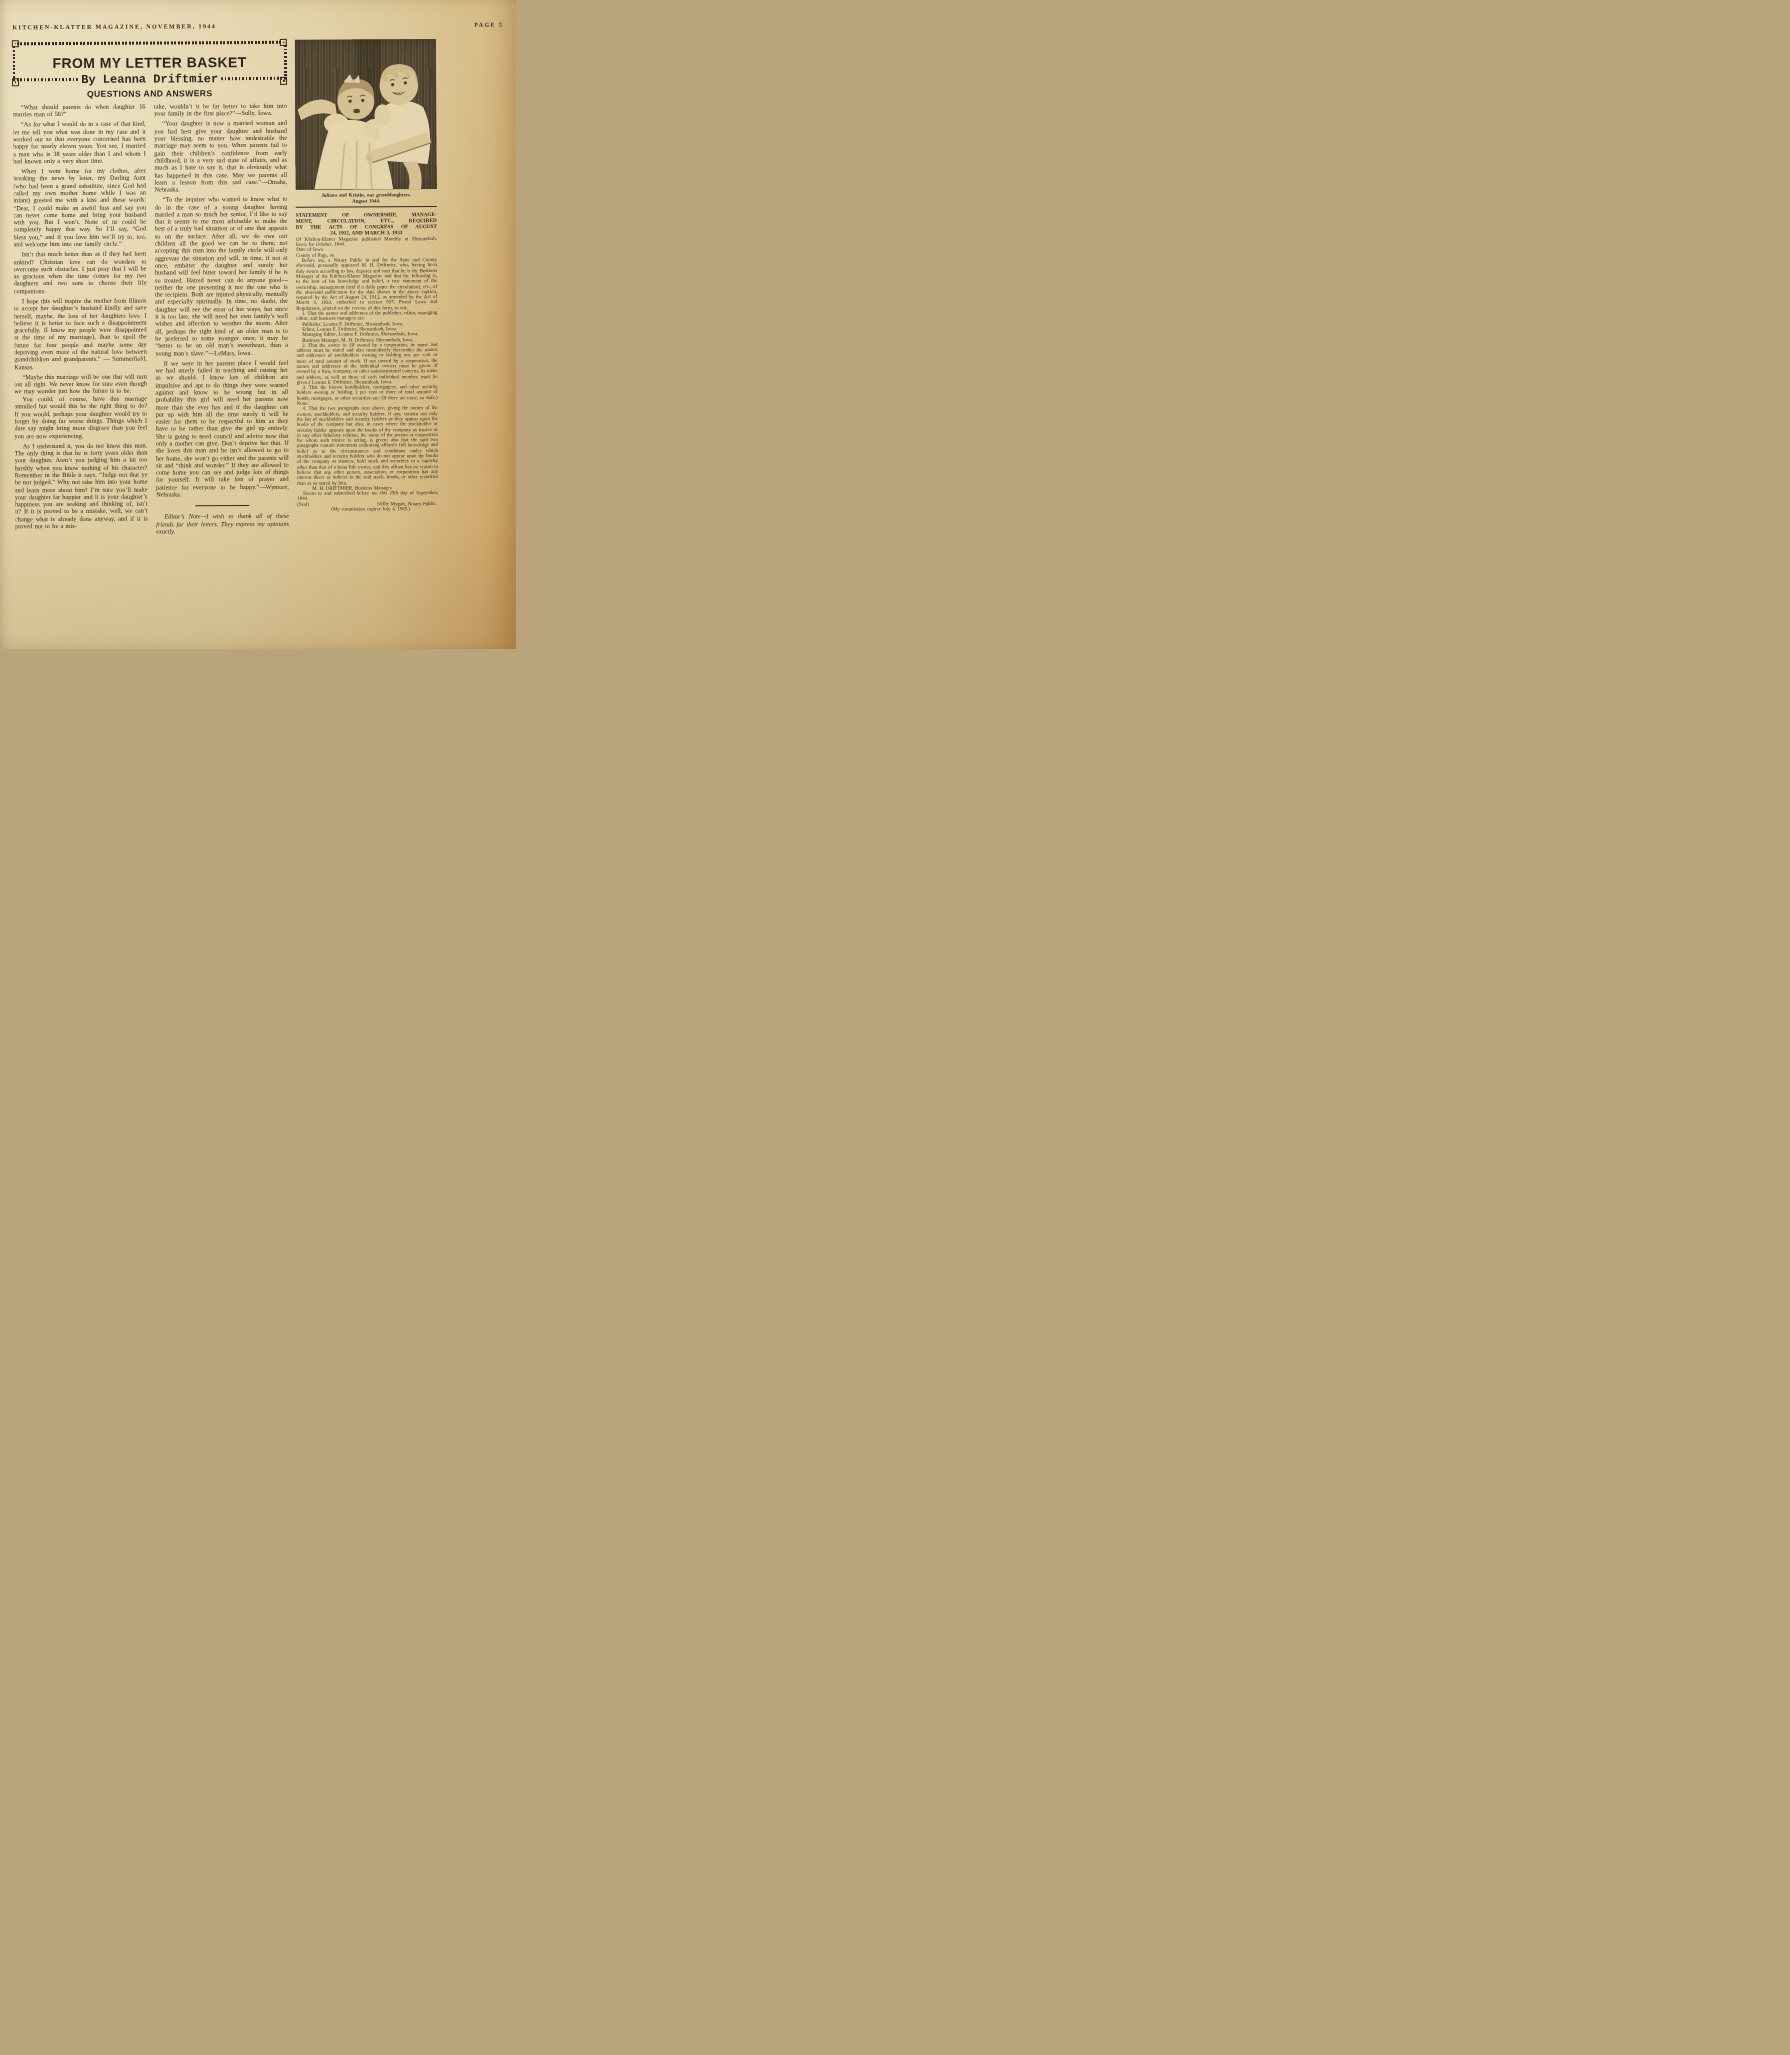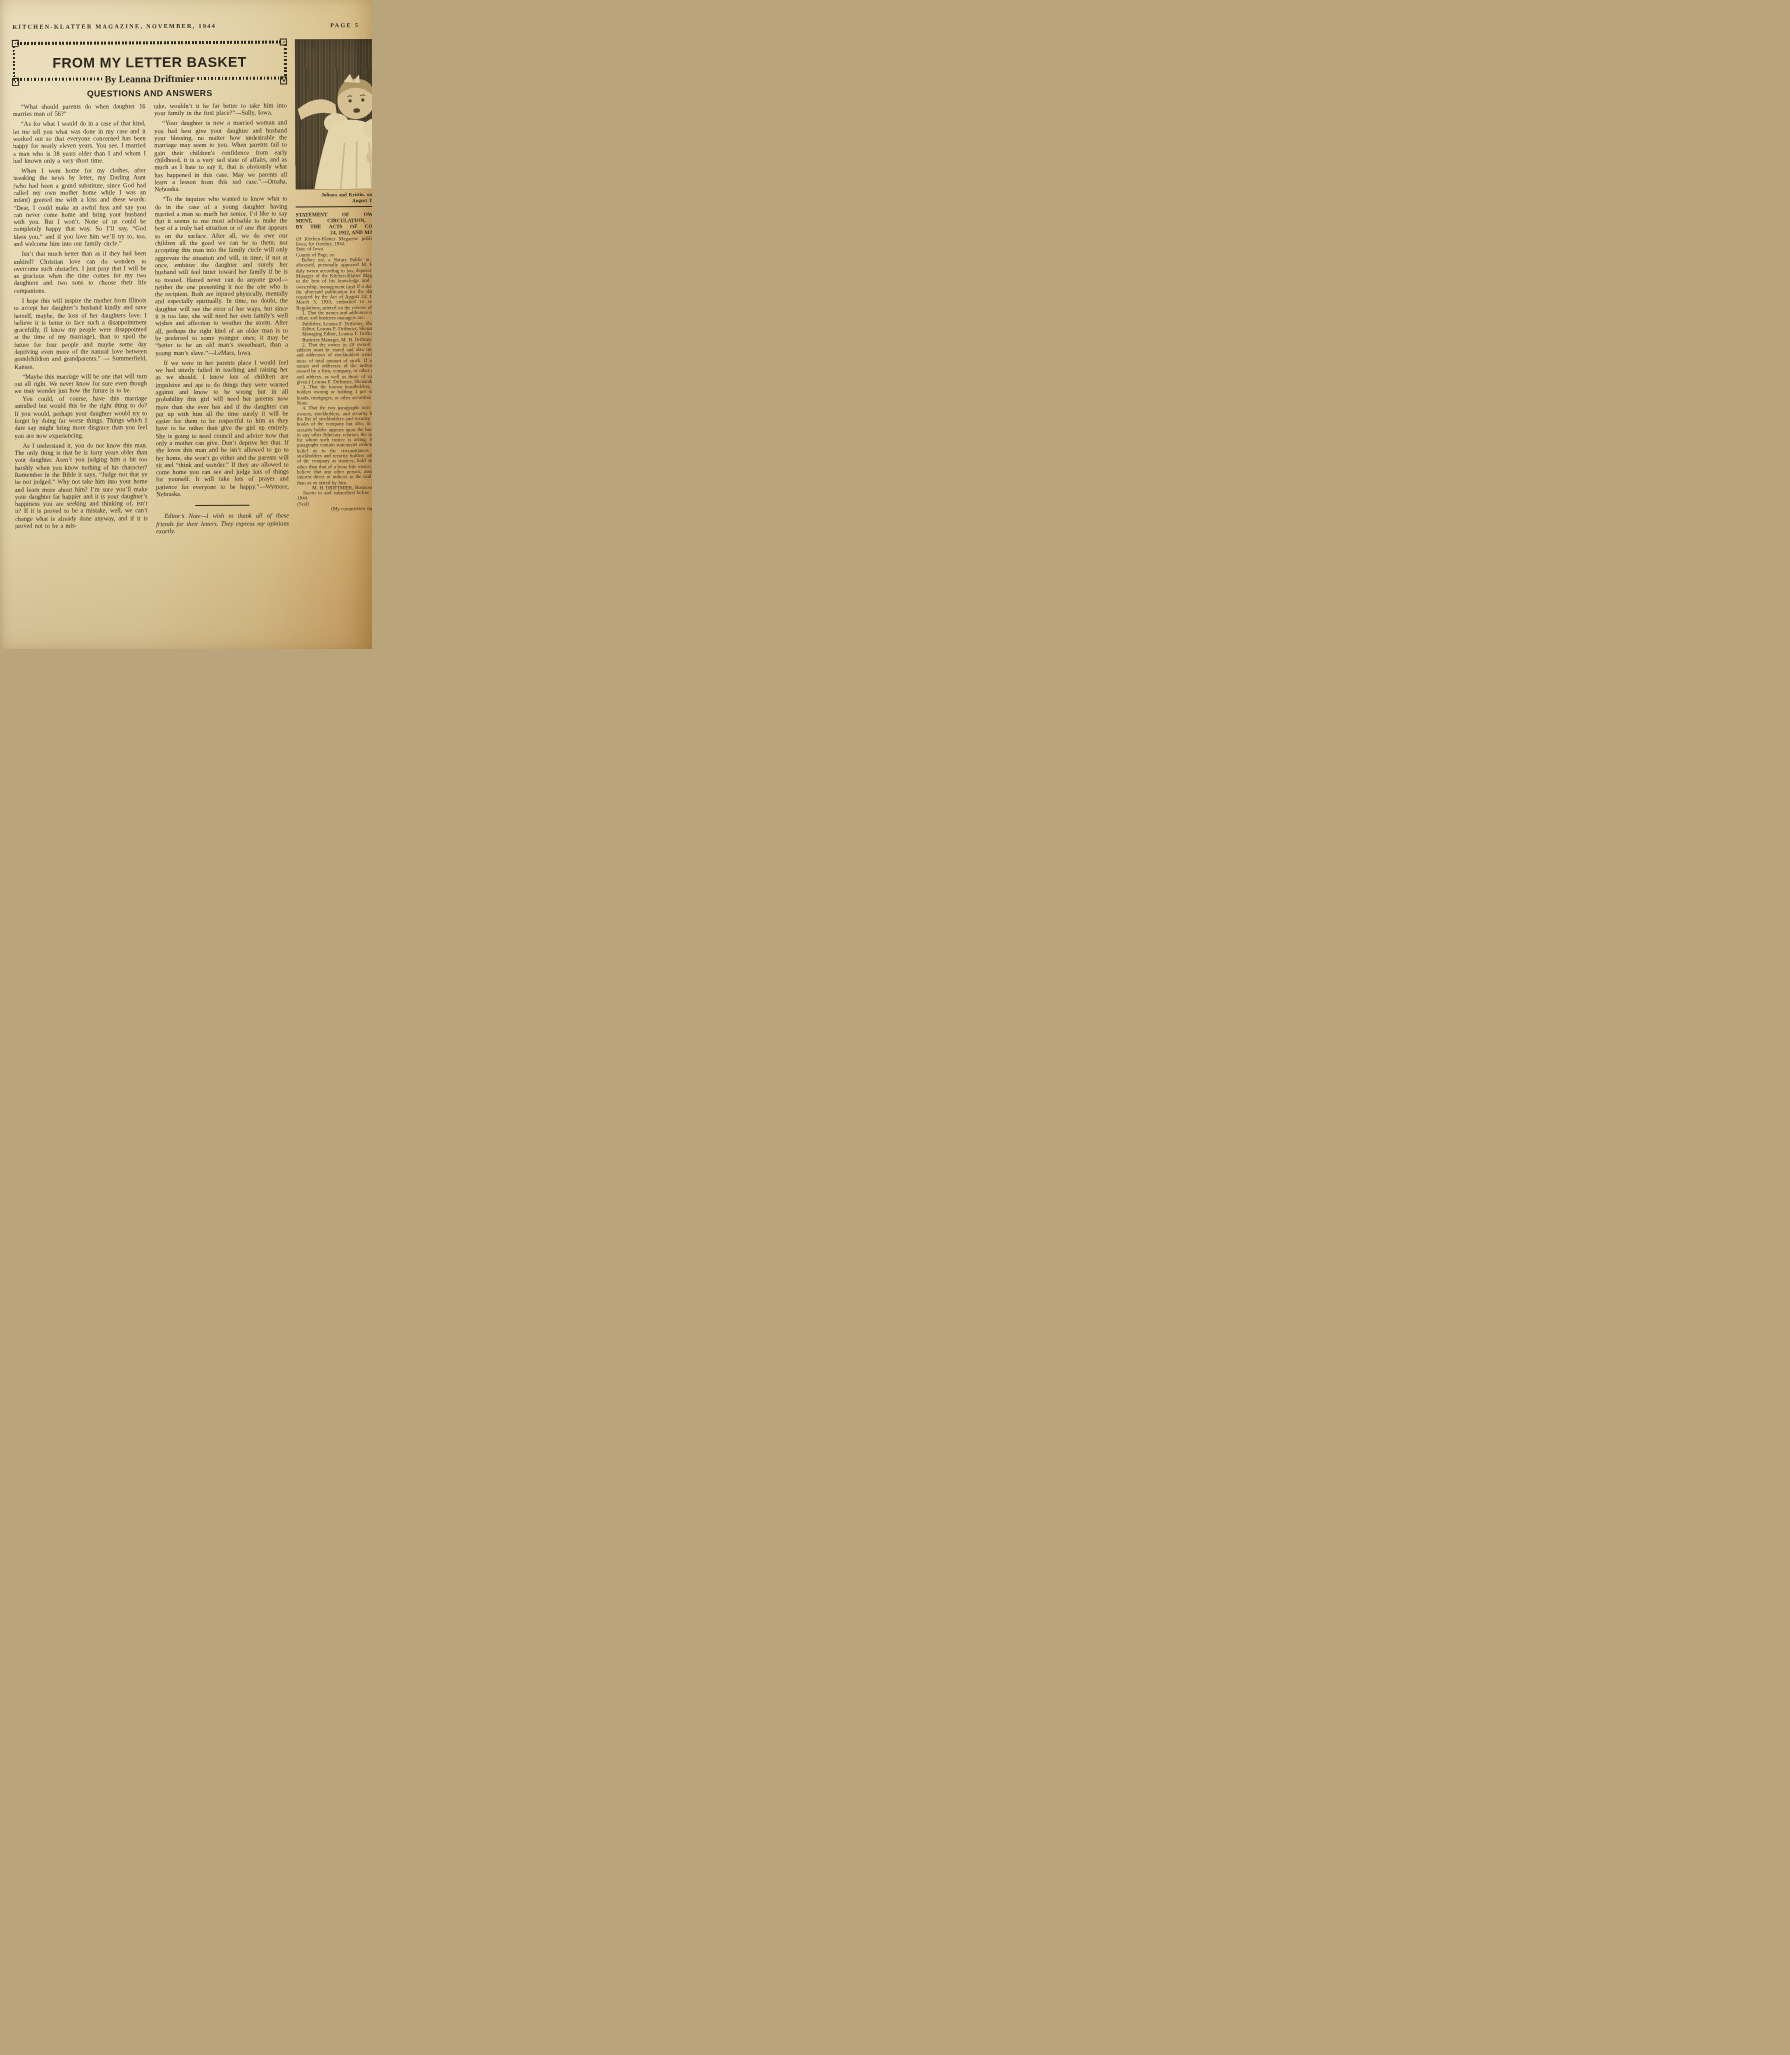--- a/index.html
+++ b/index.html
@@ -1,20 +1,20 @@
 <!DOCTYPE html>
 <html style="font-size:6.6px"><head>
 <meta charset="utf-8">
 <style>
   :root{
     --paper:#ddcb9e; --ink:#2f2a20; --ink-soft:#453d2e; --edge:#c09457;
   }
   html,body{margin:0;padding:0;background:#b9a47c;}
   .page{
-    position:relative; width:372px; height:649px; overflow:hidden;
+    position:relative; width:516px; height:649px; overflow:hidden;
     font-family:"Liberation Serif", serif; color:var(--ink);
     background:
       radial-gradient(120% 90% at 18% 20%, rgba(248,240,216,.5), rgba(248,240,216,0) 62%),
       repeating-linear-gradient(37deg, rgba(255,255,255,.045) 0 0.8px, rgba(0,0,0,0) 0.8px 2.9px),
       linear-gradient(180deg, rgba(0,0,0,0) 80%, rgba(120,85,40,.14) 100%),
       linear-gradient(100deg,#e2d2a8 0%,#ddcb9d 52%,#d7be88 76%,#cda76c 92%,#bf9457 100%);
     box-shadow: inset 6.6px 0 11.5px -7.4px rgba(90,60,25,.35), inset -14px 0 25px -9px rgba(135,90,38,.40);
   }
   .content{position:absolute; inset:0; transform:rotate(-0.3deg); transform-origin:50% 40%;}
   
@@ -28,21 +28,21 @@
   .box-side{position:absolute; top:5.3px; bottom:3.7px; width:2.5px;
     background:repeating-linear-gradient(180deg, var(--ink) 0 1.9px, rgba(0,0,0,0) 1.9px 3.7px);}
   .box-side.left{left:0;} .box-side.right{right:0;}
   .corner{position:absolute; width:5.3px; height:5.3px; border:1px solid var(--ink); display:flex; align-items:center; justify-content:center; background:transparent;}
   .corner .dot{width:1.6px; height:1.6px; background:var(--ink);}
   .c-tl{left:-0.8px; top:-1.2px;} .c-tr{right:-0.8px; top:-1.2px;} .c-bl{left:-0.8px; bottom:-2.5px;} .c-br{right:-0.8px; bottom:-2.5px;}
   .box-title{margin:0; padding:10px 8.2px 5.8px; text-align:center;
     font-family:"Liberation Sans", sans-serif; font-weight:700; font-size:14px; letter-spacing:0.4px; color:#2b261d;}
   .byline-row{display:flex; align-items:center; height:6.6px; margin:0 0.8px;}
   .byline-row .dotline-h{flex:1;}
-  .byline{font-family:Liberation Serif, serif; font-weight:700; font-size:10px; padding:0 2.9px; white-space:nowrap; color:#2b261d;}
+  .byline{font-family:Liberation Mono, monospace; font-weight:700; font-size:12px; padding:0 2.9px; white-space:nowrap; color:#2b261d;}
   .section-heading{margin:6.2px 0 3.7px; text-align:center; font-family:"Liberation Sans", sans-serif;
     font-weight:700; font-size:8.6px; letter-spacing:0.4px; color:#2b261d;}
   .cols{display:flex; gap:8.6px; height:546px; overflow:hidden;}
   .col{width:133px; font-size:6.3px; line-height:7.3px; text-align:justify; word-spacing:0.7px;}
   .col p{margin:0 0 2.9px; text-indent:8.2px;}
   .col p.cont{text-indent:0;}
   .col p.tight{margin-bottom:0.4px;}
   .note-rule{border:0; border-top:0.8px solid var(--ink); width:54px; margin:7.4px auto 6.6px;}
   .note{font-style:italic;}
   

